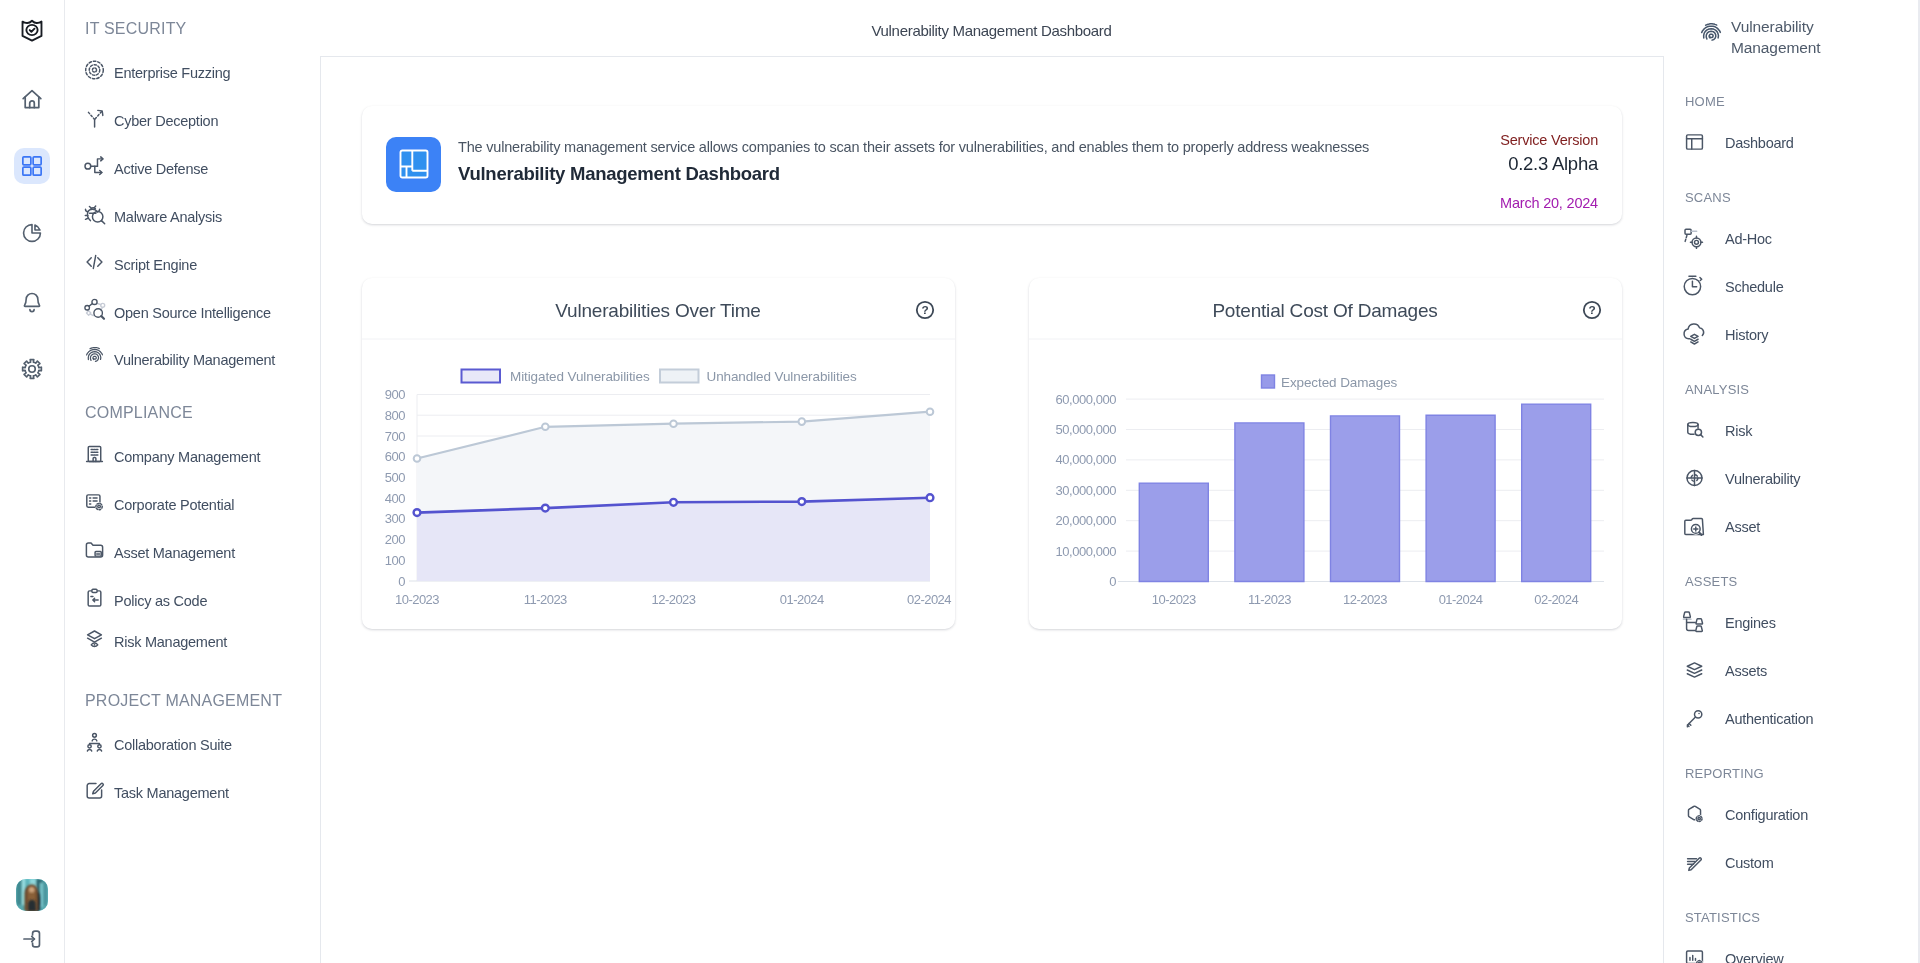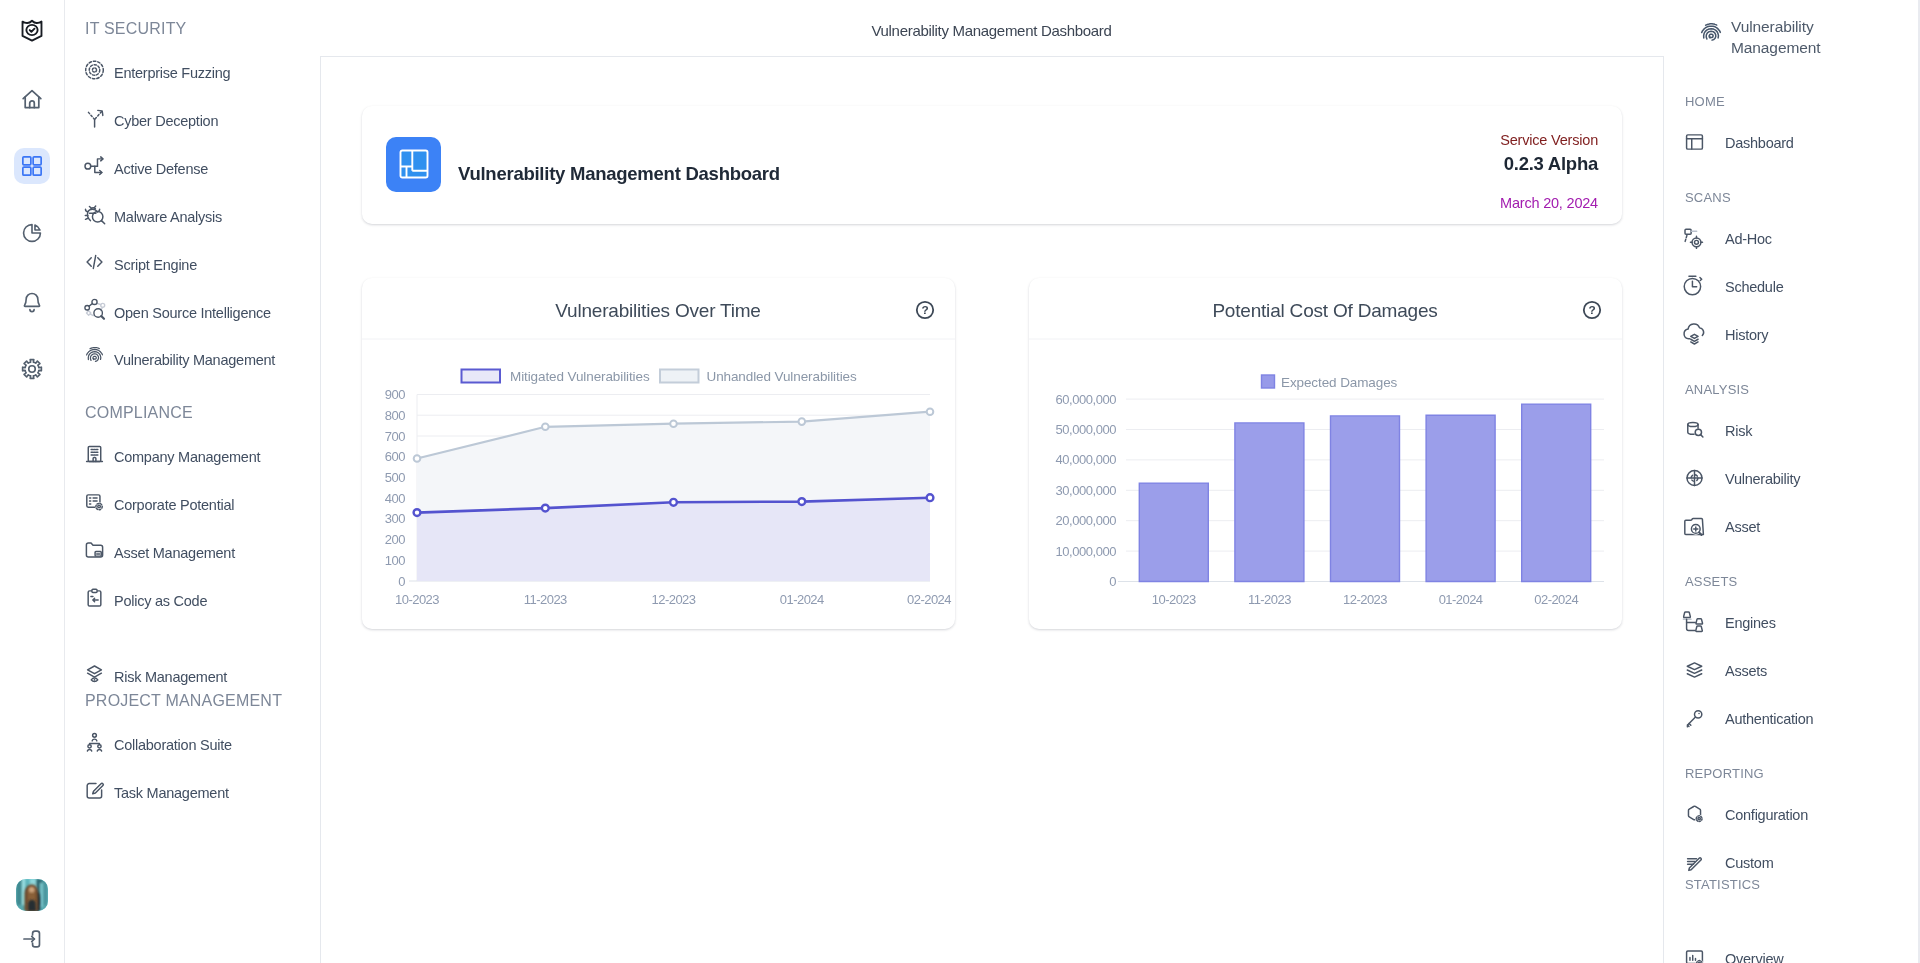--- a/index.html
+++ b/index.html
@@ -205,21 +205,21 @@
 </div>
 <div class="litem" style="top:598px">
   <svg width="21" height="21" viewBox="0 0 24 24" fill="none" stroke="#4b5666" stroke-width="1.5" stroke-linecap="round" stroke-linejoin="round">
     <rect x="5.6" y="4.8" width="12.8" height="15.4" rx="1.4"></rect>
     <rect x="9.4" y="3.2" width="5.2" height="3.2" rx="1" fill="#fff"></rect>
     <path d="M8.4 10.4h2"></path>
     <path d="M15.7 14h-5.4M12.1 12.2 10.3 14l1.8 1.8"></path>
   </svg>
     <span>Policy as Code</span>
 </div>
-<div class="litem" style="top:674px">
+<div class="litem" style="top:639px">
   <svg width="21" height="21" viewBox="0 0 24 24" fill="none" stroke="#4b5666" stroke-width="1.5" stroke-linecap="round" stroke-linejoin="round">
     <path d="M12 3.9 19 7.8l-7 3.9-7-3.9z"></path>
     <path d="M5 11.2l7 3.9 7-3.9"></path>
     <path d="M8.7 17.9c.9-1.2 2-1.8 3.3-1.8s2.4.6 3.3 1.8c-.9 1.2-2 1.8-3.3 1.8s-2.4-.6-3.3-1.8z"></path>
     <circle cx="12" cy="17.9" r=".9" fill="#4b5666" stroke="none"></circle>
   </svg>
     <span>Risk Management</span>
 </div>
 
 <div class="slabel" style="top:701px">PROJECT MANAGEMENT</div>
@@ -247,24 +247,25 @@
 <div id="mainbox"></div>
 
 <div class="card" style="left:362px;top:105.5px;width:1260px;height:118px">
   <div style="position:absolute;left:24px;top:31px;width:55px;height:55px;border-radius:10px;background:#3c82f6">
     <svg style="position:absolute;left:12.5px;top:12.5px" width="30" height="30" viewBox="0 0 30 30" fill="none" stroke="#fff" stroke-width="1.9" stroke-linejoin="round">
       <rect x="1.5" y="1.5" width="27" height="27" rx="1.8" fill="#2f90ef" stroke="none"></rect>
       <rect x="1.5" y="1.5" width="27" height="27" rx="1.8"></rect>
       <path d="M13.3 1.5v20.2M1.5 17.5h11.8M7.5 17.5v11M13.3 21.7h15.2"></path>
     </svg>
   </div>
+  <div style="position:absolute;left:96px;top:33px;font-size:14.5px;color:#4a5563;letter-spacing:-.2px">The vulnerability management service allows companies to scan their assets for vulnerabilities, and enables them to properly address weaknesses</div>
   <div style="position:absolute;left:96px;top:57px;font-size:18.5px;font-weight:bold;color:#202a38;letter-spacing:-.25px">Vulnerability Management Dashboard</div>
   <div style="position:absolute;right:24px;top:26px;text-align:right">
     <div style="font-size:14.5px;color:#7f1d1d;letter-spacing:-.2px">Service Version</div>
-    <div style="font-size:18.5px;font-weight:bold;color:#1d2734;margin-top:5px;letter-spacing:-.25px">0.2.3 Alpha</div>
+    <div style="font-size:18.5px;font-weight:normal;color:#1d2734;margin-top:5px;letter-spacing:-.25px">0.2.3 Alpha</div>
     <div style="font-size:14.5px;color:#a21caf;margin-top:20px;letter-spacing:-.2px">March 20, 2024</div>
   </div>
 </div>
 
 <div class="card" style="left:362px;top:278px;width:593px;height:351px">
   <svg width="593" height="351" viewBox="0 0 593 351" font-family="Liberation Sans, sans-serif">
     <text x="296" y="39" text-anchor="middle" font-size="19" font-weight="500" fill="#3e4a59" letter-spacing="-.2">Vulnerabilities Over Time</text>
     <circle cx="563" cy="32" r="8.2" fill="none" stroke="#3d4856" stroke-width="1.8"></circle>
     <text x="563" y="36.2" text-anchor="middle" font-size="11.8" font-weight="bold" fill="#3d4856">?</text>
     <line x1="0" y1="61" x2="593" y2="61" stroke="#f1f2f5" stroke-width="1"></line>
@@ -501,21 +502,21 @@
     <span>Configuration</span>
 </div>
 <div class="ritem" style="top:862px">
   <svg width="21" height="21" viewBox="0 0 24 24" fill="none" stroke="#4b5666" stroke-width="1.5" stroke-linecap="round" stroke-linejoin="round">
     <path d="M5 8.6h9M5 11.4h7.5M5 14.2h6"></path>
     <path d="m8.6 19.9 9.9-9.9c.5-.5.5-1.3 0-1.8s-1.3-.5-1.8 0l-9.9 9.9-.6 2.4z"></path>
   </svg>
     <span>Custom</span>
 </div>
 
-<div class="rlabel" style="top:884px">STATISTICS</div>
+<div class="rlabel" style="top:917px">STATISTICS</div>
 <div class="ritem" style="top:958px">
   <svg width="21" height="21" viewBox="0 0 24 24" fill="none" stroke="#4b5666" stroke-width="1.5" stroke-linecap="round" stroke-linejoin="round">
     <rect x="4" y="5" width="16" height="12.6" rx="1.2"></rect>
     <path d="M7.4 14.4v-3M10.2 14.4v-5M13 14.4v-2"></path>
     <circle cx="16.9" cy="17.3" r="3.7" fill="#fff" stroke="none"></circle>
     <circle cx="16.9" cy="17.3" r="1.1"></circle>
     <circle cx="16.9" cy="17.3" r="2.7" stroke-dasharray="1.4 1.4"></circle>
   </svg>
     <span>Overview</span>
 </div>

